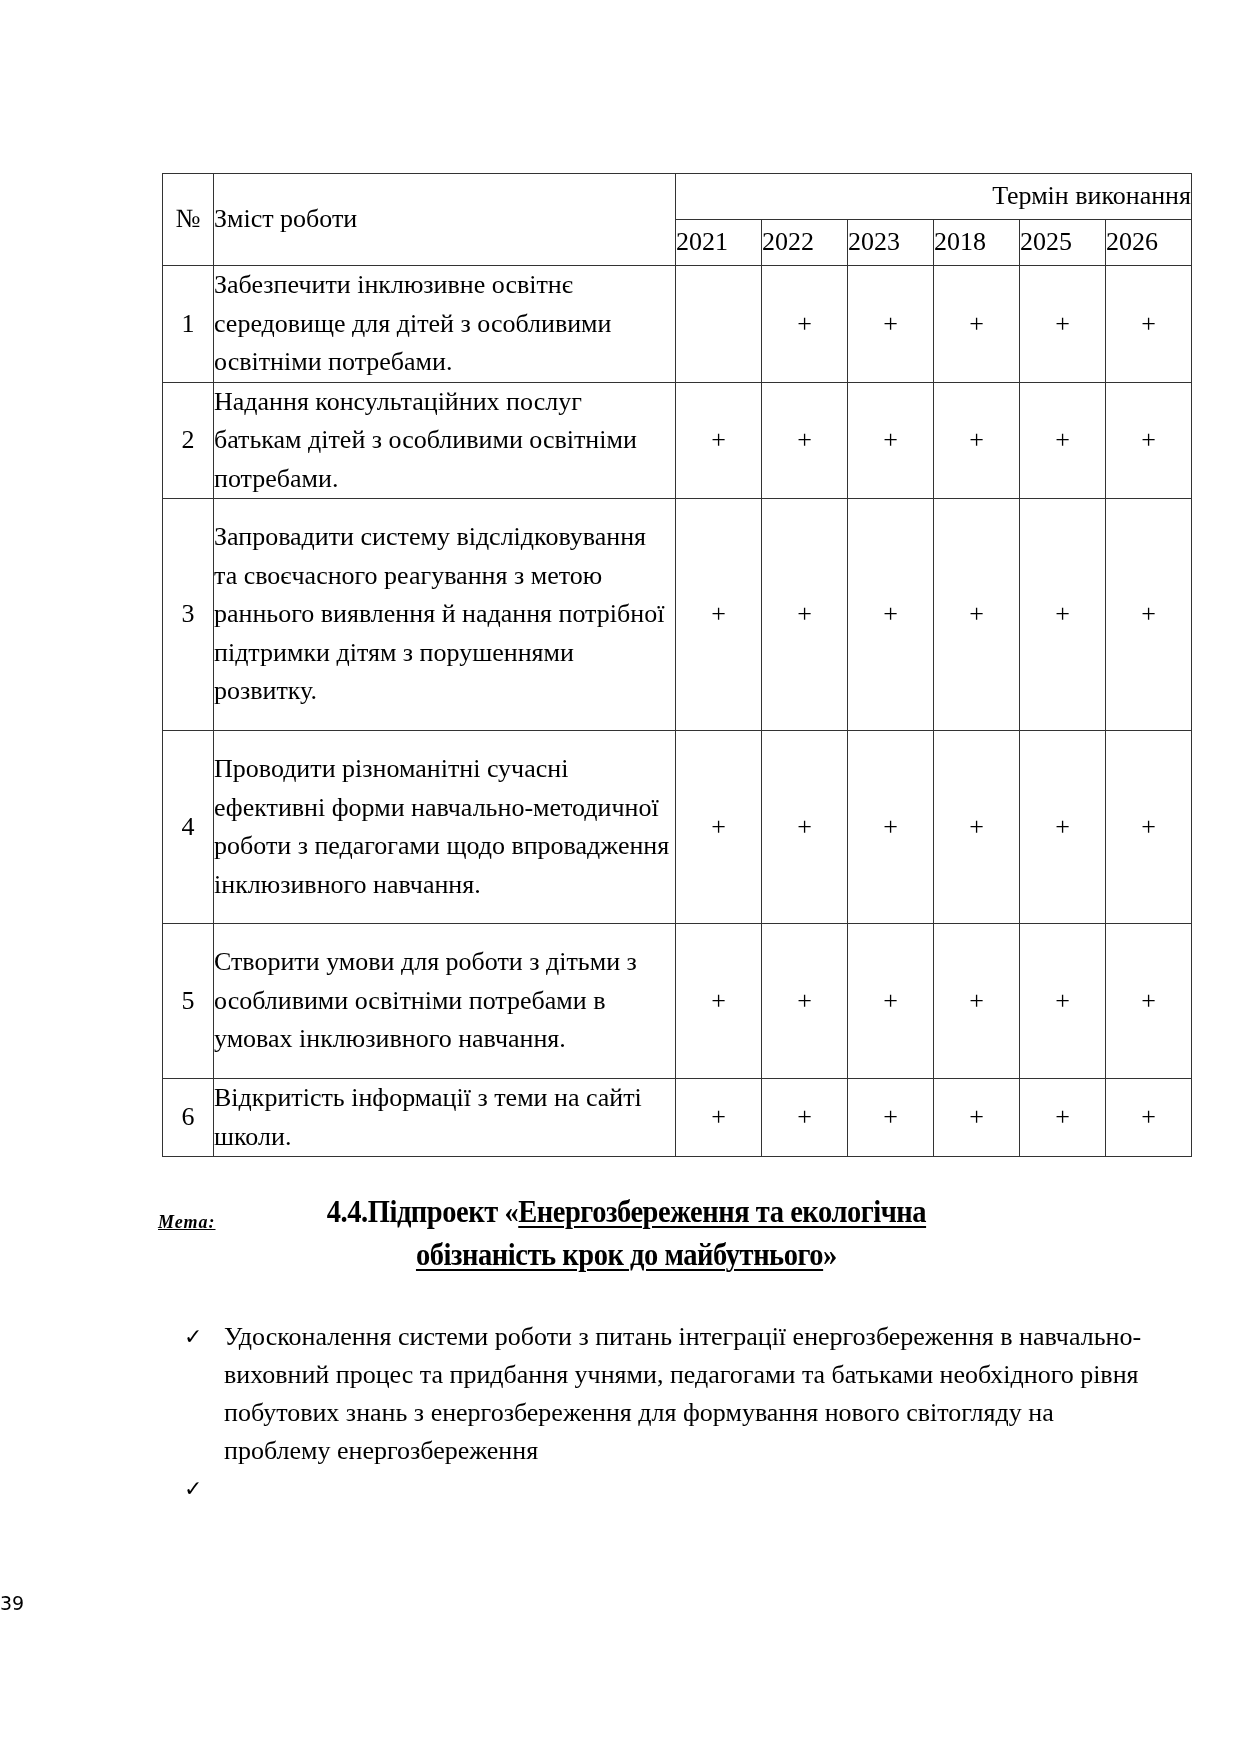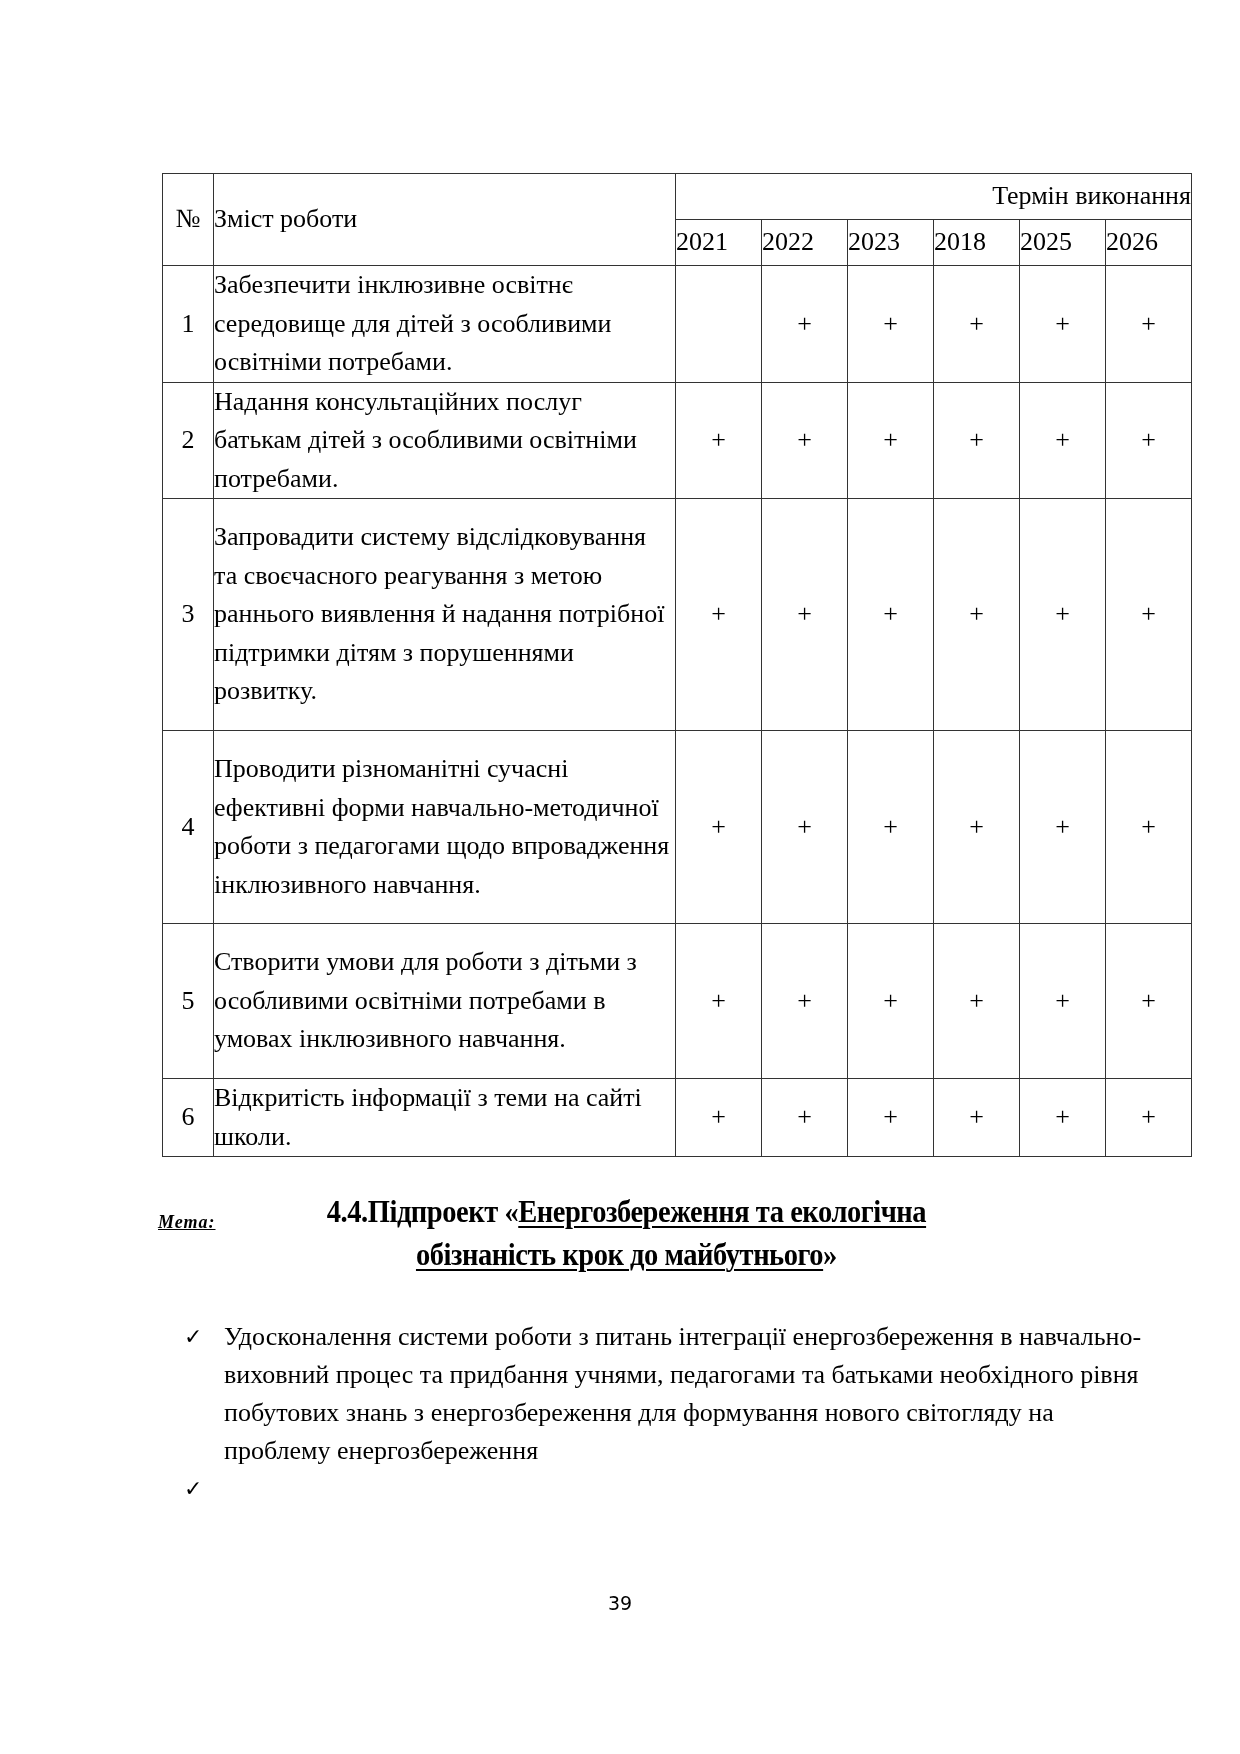--- a/index.html
+++ b/index.html
@@ -90,21 +90,20 @@
       position: absolute;
       left: 2px;
       top: 0;
       font-family: "DejaVu Sans", sans-serif;
       font-size: 22px;
     }
     .page-number {
       position: absolute;
       left: 0; width: 1240px;
       top: 1592px;
-      text-align: center;
       font-family: "DejaVu Sans", "Liberation Sans", sans-serif;
       font-size: 19px;
     }
   </style>
 </head>
 <body>
 
 <div class="page">
 
   <table class="plan">

